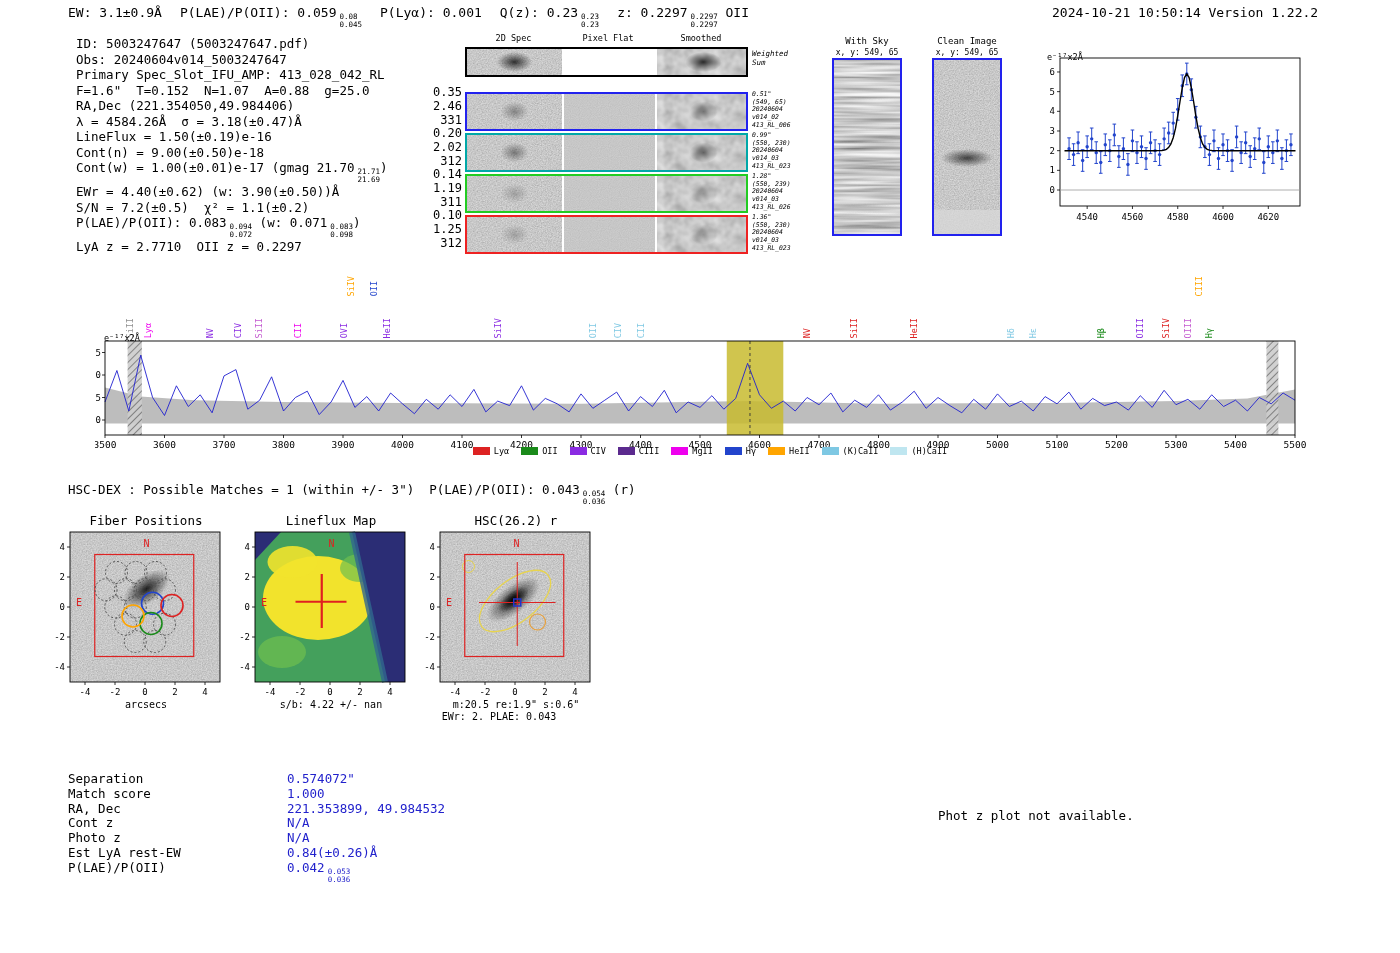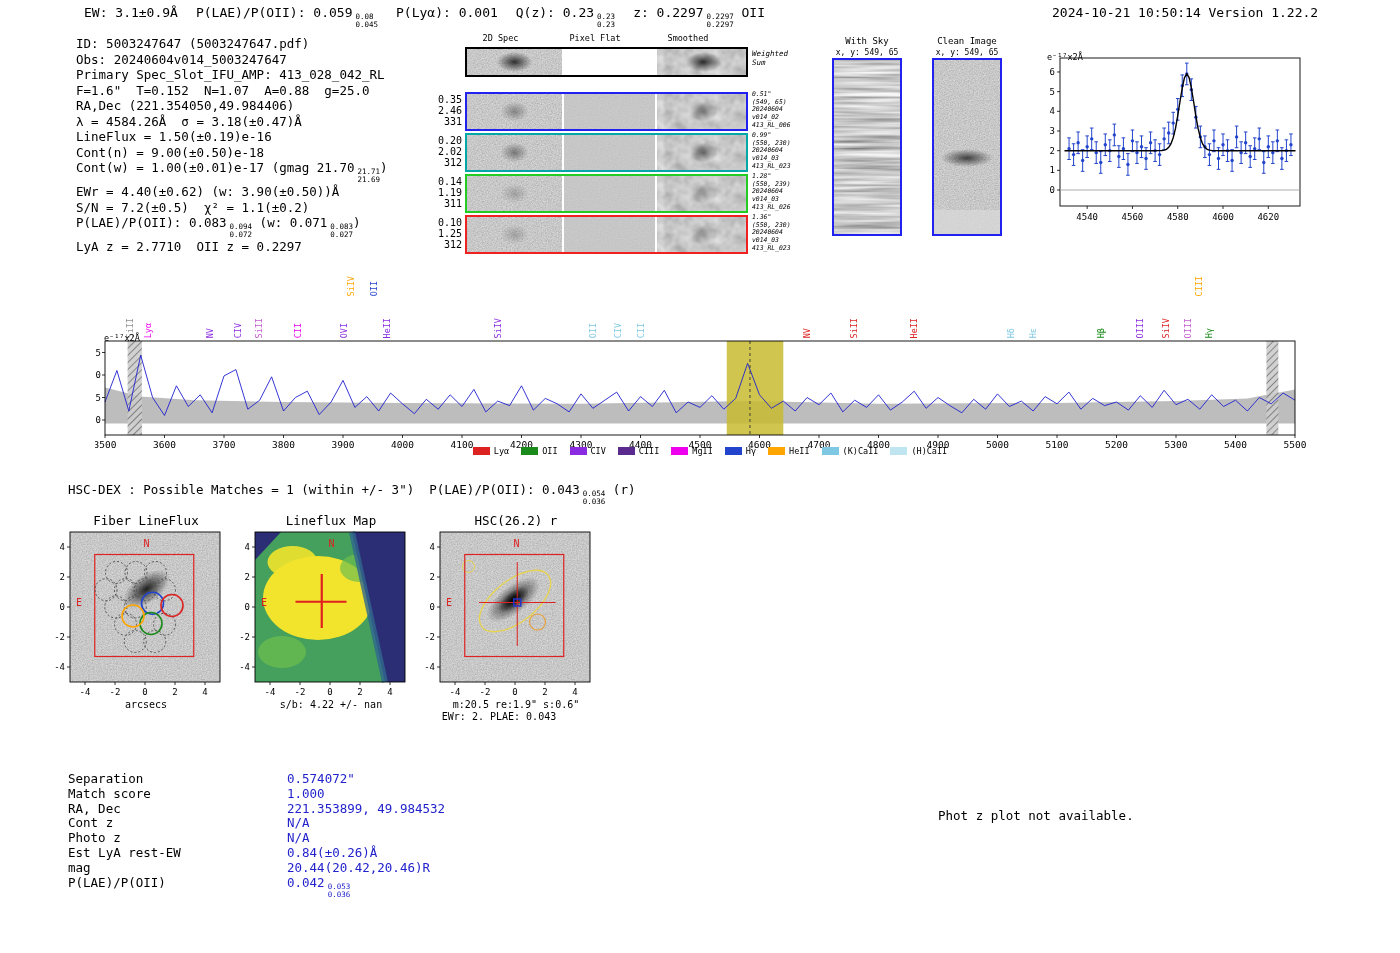--- a/index.html
+++ b/index.html
@@ -2,28 +2,28 @@
 <html><head>
 <meta charset="utf-8">
 <style>
   html,body{margin:0;padding:0;background:#ffffff;}
   body{font-family:"DejaVu Sans Mono","Liberation Mono",monospace;color:#000;}
   #page{position:relative;width:1400px;height:953px;background:#fff;overflow:hidden;}
   .abs{position:absolute;}
   .hseg{margin-right:18px;white-space:pre;}
   .seg{white-space:pre;}
   .stk{display:inline-flex;flex-direction:column;font-size:7.5px;line-height:1.08;vertical-align:-2px;margin-left:3px;}
-  #header-line{left:68px;top:5px;font-size:13px;margin-left:16px;}
+  #header-line{left:68px;top:5px;font-size:13px;}
   #header-datetime{left:1052px;top:5px;font-size:13px;}
   #info-block{left:68px;top:36px;font-size:12.5px;line-height:15.5px;}
   .info-row{white-space:pre;margin-left:8px;}
-  #grid-titles{left:452px;top:33px;width:283px;display:flex;font-size:8.5px;}
+  #grid-titles{left:465px;top:33px;width:283px;display:flex;font-size:8.5px;}
   #grid-titles span{text-align:center;}
   #grid-container{left:465px;top:45px;width:283px;height:212px;}
-  .grid-left{position:absolute;display:flex;flex-direction:column;justify-content:flex-start;align-items:flex-end;font-size:10px;width:24px;left:-27px;}
+  .grid-left{position:absolute;display:flex;flex-direction:column;justify-content:flex-end;align-items:flex-end;font-size:12px;width:24px;left:-27px;}
   .grid-right{position:absolute;left:287px;font-size:6.4px;line-height:1.2;width:64px;white-space:pre;font-style:italic;}
   .sky-title{font-size:9px;text-align:center;width:90px;}
   .sky-sub{font-size:8px;text-align:center;width:90px;}
   .unit-label{font-size:8.5px;}
   #legend-row{left:420px;top:446px;width:580px;display:flex;justify-content:center;gap:12px;font-size:8.5px;align-items:center;}
   .leg-item{display:flex;align-items:center;gap:4px;}
   .leg-swatch{width:17px;height:8px;display:inline-block;}
   #line-labels{left:95px;top:260px;width:1215px;height:78px;}
   .vlab{position:absolute;writing-mode:vertical-rl;transform:rotate(180deg);font-size:8.5px;white-space:nowrap;}
   #hscdex-line{left:68px;top:482px;font-size:12.5px;}
@@ -103,21 +103,21 @@
       <div class="info-row"><span class="seg"><span>Obs: 20240604v014_5003247647</span></span></div>
       <div class="info-row"><span class="seg"><span>Primary Spec_Slot_IFU_AMP: 413_028_042_RL</span></span></div>
       <div class="info-row"><span class="seg"><span>F=1.6"  T=0.152  N=1.07  A=0.88  g=25.0</span></span></div>
       <div class="info-row"><span class="seg"><span>RA,Dec (221.354050,49.984406)</span></span></div>
       <div class="info-row"><span class="seg"><span>λ = 4584.26Å  σ = 3.18(±0.47)Å</span></span></div>
       <div class="info-row"><span class="seg"><span>LineFlux = 1.50(±0.19)e-16</span></span></div>
       <div class="info-row"><span class="seg"><span>Cont(n) = 9.00(±0.50)e-18</span></span></div>
       <div class="info-row"><span class="seg"><span>Cont(w) = 1.00(±0.01)e-17 (gmag 21.70</span><span class="stk"><span>21.71</span><span>21.69</span></span><span>)</span></span></div>
       <div class="info-row"><span class="seg"><span>EWr = 4.40(±0.62) (w: 3.90(±0.50))Å</span></span></div>
       <div class="info-row"><span class="seg"><span>S/N = 7.2(±0.5)  χ² = 1.1(±0.2)</span></span></div>
-      <div class="info-row"><span class="seg"><span>P(LAE)/P(OII): 0.083</span><span class="stk"><span>0.094</span><span>0.072</span></span><span> (w: 0.071</span><span class="stk"><span>0.083</span><span>0.027</span></span><span>)</span></span></div>
+      <div class="info-row"><span class="seg"><span>P(LAE)/P(OII): 0.083</span><span class="stk"><span>0.094</span><span>0.072</span></span><span> (w: 0.071</span><span class="stk"><span>0.083</span><span>0.098</span></span><span>)</span></span></div>
       <div class="info-row"><span class="seg"><span>LyA z = 2.7710  OII z = 0.2297</span></span></div>
     </div>
 
   <div class="abs" id="grid-titles">
     <span style="width:97px">2D Spec</span>
     <span style="width:92px">Pixel Flat</span>
     <span style="width:94px">Smoothed</span>
   </div>
   <div class="abs" id="grid-container">
       <svg width="283" height="30" style="position:absolute;left:0;top:2px">
@@ -571,21 +571,21 @@
         <span>(K)CaII</span>
       </div>
       <div class="leg-item">
         <span class="leg-swatch" style="background: rgb(191, 230, 240);"></span>
         <span>(H)CaII</span>
       </div>
     </div>
 
   <div class="abs" id="hscdex-line"><span class="seg"><span>HSC-DEX : Possible Matches = 1 (within +/- 3")  P(LAE)/P(OII): 0.043</span><span class="stk"><span>0.054</span><span>0.036</span></span><span> (r)</span></span></div>
 
-  <div class="abs panel-title" style="left:70px;top:513px;width:152px">Fiber LineFlux</div>
+  <div class="abs panel-title" style="left:70px;top:513px;width:152px">Fiber Positions</div>
   <div class="abs panel-title" style="left:255px;top:513px;width:152px">Lineflux Map</div>
   <div class="abs panel-title" style="left:440px;top:513px;width:152px">HSC(26.2) r</div>
 
   <svg class="abs" id="fiber-svg" style="left:50px;top:528px" width="175" height="170">
       <rect x="20" y="4" width="150" height="150" filter="url(#fNoise)"></rect>
       <g transform="rotate(-35 96.5 61)">
         <ellipse cx="96.5" cy="61" rx="27" ry="14" fill="url(#gBlob)"></ellipse>
       </g>
       <rect x="44.75" y="26.5" width="99" height="102" fill="none" stroke="#dd2222" stroke-width="1.2"></rect>
       <circle cx="66.5" cy="44.5" r="11" fill="none" stroke="#555" stroke-width="1" stroke-dasharray="2,2"></circle>
@@ -709,18 +709,17 @@
   <div class="abs panel-caption" style="left:425px;top:699px;width:182px">m:20.5 re:1.9" s:0.6"</div>
   <div class="abs panel-caption" style="left:408px;top:711px;width:182px">EWr: 2. PLAE: 0.043</div>
 
   <div class="abs" id="match-table">
       <div class="mt-row"><span class="mt-label">Separation</span><span class="mt-value"><span class="seg"><span>0.574072"</span></span></span></div>
       <div class="mt-row"><span class="mt-label">Match score</span><span class="mt-value"><span class="seg"><span>1.000</span></span></span></div>
       <div class="mt-row"><span class="mt-label">RA, Dec</span><span class="mt-value"><span class="seg"><span>221.353899, 49.984532</span></span></span></div>
       <div class="mt-row"><span class="mt-label">Cont z</span><span class="mt-value"><span class="seg"><span>N/A</span></span></span></div>
       <div class="mt-row"><span class="mt-label">Photo z</span><span class="mt-value"><span class="seg"><span>N/A</span></span></span></div>
       <div class="mt-row"><span class="mt-label">Est LyA rest-EW</span><span class="mt-value"><span class="seg"><span>0.84(±0.26)Å</span></span></span></div>
-      <div class="mt-row"><span class="mt-label">mag</span><span class="mt-value"><span class="seg"><span>20.44(20.42,20.46)R</span></span></span></div>
       <div class="mt-row"><span class="mt-label">P(LAE)/P(OII)</span><span class="mt-value"><span class="seg"><span>0.042</span><span class="stk"><span>0.053</span><span>0.036</span></span></span></span></div>
     </div>
   <div class="abs" id="photz-note">Phot z plot not available.</div>
 
 </div>
 
 </body></html>

